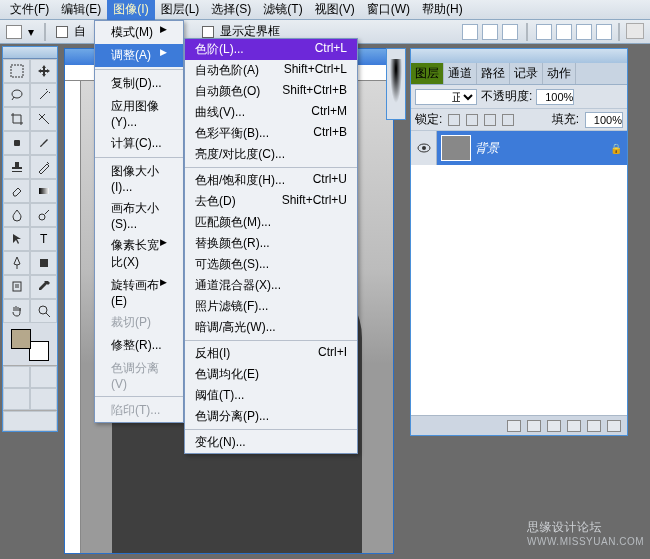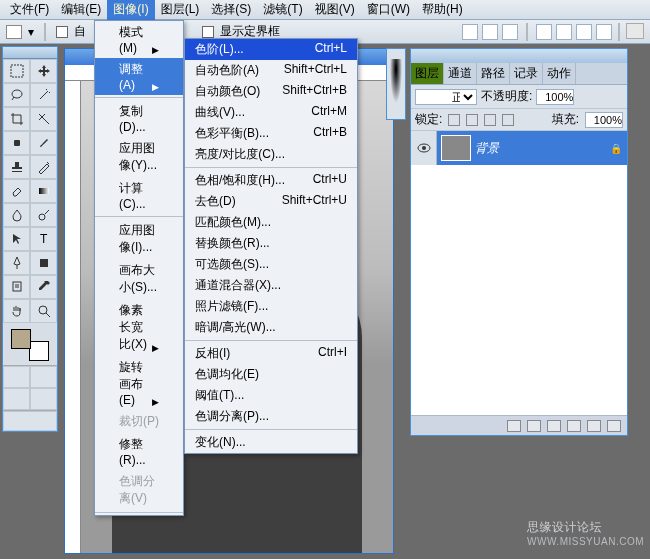--- a/index.html
+++ b/index.html
@@ -24,28 +24,28 @@
 .tb-modes { display: grid; grid-template-columns: 1fr 1fr; border-top: 1px solid #aaa; }
 .tb-modes div { height: 22px; border: 1px solid #c0c8d0; background: #dde3ea; }
 .canvas-win { position: absolute; left: 64px; top: 48px; width: 330px; height: 506px; background: #fff; border: 1px solid #2a70c8; }
 .canvas-title { height: 16px; background: linear-gradient(#6fa8e6, #3d7bd9); }
 .canvas-ruler-h { height: 16px; background: #fff; border-bottom: 1px solid #888; position: relative; }
 .canvas-ruler-v { position: absolute; left: 0; top: 32px; width: 16px; bottom: 0; background: #fff; border-right: 1px solid #888; }
 .canvas-img { position: absolute; left: 16px; top: 32px; right: 0; bottom: 0; background: linear-gradient(180deg, #b8b8b8 0%, #d0d0d0 30%, #888 100%); overflow: hidden; }
 .photo-sky { position:absolute; inset:0; background: linear-gradient(#d8d8d8, #bcbcbc 40%, #9a9a9a 60%); }
 .photo-people { position: absolute; bottom: 0; left: 10%; width: 80%; height: 65%; background: radial-gradient(ellipse at 30% 30%, #2a2a2a 18%, transparent 19%), radial-gradient(ellipse at 70% 30%, #2a2a2a 16%, transparent 17%), #4a4a4a; filter: contrast(1.2) grayscale(1); border-radius: 50% 50% 0 0 / 30% 30% 0 0; }
 .menu-img { position: absolute; left: 94px; top: 20px; width: 90px; background: #eef1f5; border: 1px solid #7a97c0; box-shadow: 2px 2px 4px rgba(0,0,0,.3); z-index: 50; }
-.menu-img .mi { padding: 3px 24px; display: flex; justify-content: space-between; align-items: flex-end; }
+.menu-img .mi { padding: 3px 16px; display: flex; justify-content: space-between; align-items: flex-start; }
 .menu-img .mi.disabled { color: #9aa0a8; }
 .menu-img .mi.hover { background: #3d7bd9; color: #ffffff; }
 .menu-sep { height: 1px; background: #b8c0cc; margin: 2px 0; }
 .arrow-r { font-size: 9px; }
 .menu-adj { position: absolute; left: 184px; top: 38px; width: 174px; background: #eef1f5; border: 1px solid #7a97c0; box-shadow: 2px 2px 4px rgba(0,0,0,.3); z-index: 51; }
 .menu-adj .ma { padding: 2px 10px; display: flex; justify-content: space-between; }
-.menu-adj .ma.hover { background: #1d4ed8; color: #fff; }
+.menu-adj .ma.hover { background: #6d28d9; color: #fff; }
 .layers-panel { position: absolute; right: 22px; top: 48px; width: 218px; background: #dce2ea; border: 1px solid #4a90d9; z-index: 40; }
 .lp-title { height: 14px; background: linear-gradient(#cfe0f0, #a6c3e0); }
 .lp-tabs { display: flex; background: #c8d4e2; font-size: 11px; border-bottom: 1px solid #9ab0c8; }
 .lp-tabs span { padding: 2px 4px; border-right: 1px solid #aab8c8; white-space: nowrap; }
 .lp-tabs span.active { background: #4d7c0f; }
 .lp-opts { display: flex; align-items: center; gap: 4px; padding: 3px 4px; font-size: 11px; border-bottom:1px solid #bcc8d6; }
 .lp-opts select, .lp-opts input { font-size: 11px; height: 16px; border: 1px solid #9ab0c8; background: #fff; }
 .lp-opts select { width: 62px; padding-left: 32px; }
 .lp-opts input { width: 38px; text-align: right; }
 .lp-row2 { display: flex; align-items: center; gap: 6px; padding: 2px 4px; font-size: 11px; border-bottom:1px solid #bcc8d6; }
@@ -313,21 +313,21 @@
       <span>复制(D)...</span>
     </div>
     <div class="mi">
       <span>应用图像(Y)...</span>
     </div>
     <div class="mi">
       <span>计算(C)...</span>
     </div>
     <div class="menu-sep"></div>
     <div class="mi">
-      <span>应用图像(I)...</span>
+      <span>图像大小(I)...</span>
     </div>
     <div class="mi">
       <span>画布大小(S)...</span>
     </div>
     <div class="mi">
       <span>像素长宽比(X)</span>
       <span class="arrow-r">▶</span>
     </div>
     <div class="mi">
       <span>旋转画布(E)</span>
@@ -336,20 +336,23 @@
     <div class="mi disabled">
       <span>裁切(P)</span>
     </div>
     <div class="mi">
       <span>修整(R)...</span>
     </div>
     <div class="mi disabled">
       <span>色调分离(V)</span>
     </div>
     <div class="menu-sep"></div>
+    <div class="mi disabled">
+      <span>陷印(T)...</span>
+    </div>
   </div>
 
 <div class="menu-adj">
     <div class="ma hover">
       <span>色阶(L)...</span>
       <span>Ctrl+L</span>
     </div>
     <div class="ma">
       <span>自动色阶(A)</span>
       <span>Shift+Ctrl+L</span>

